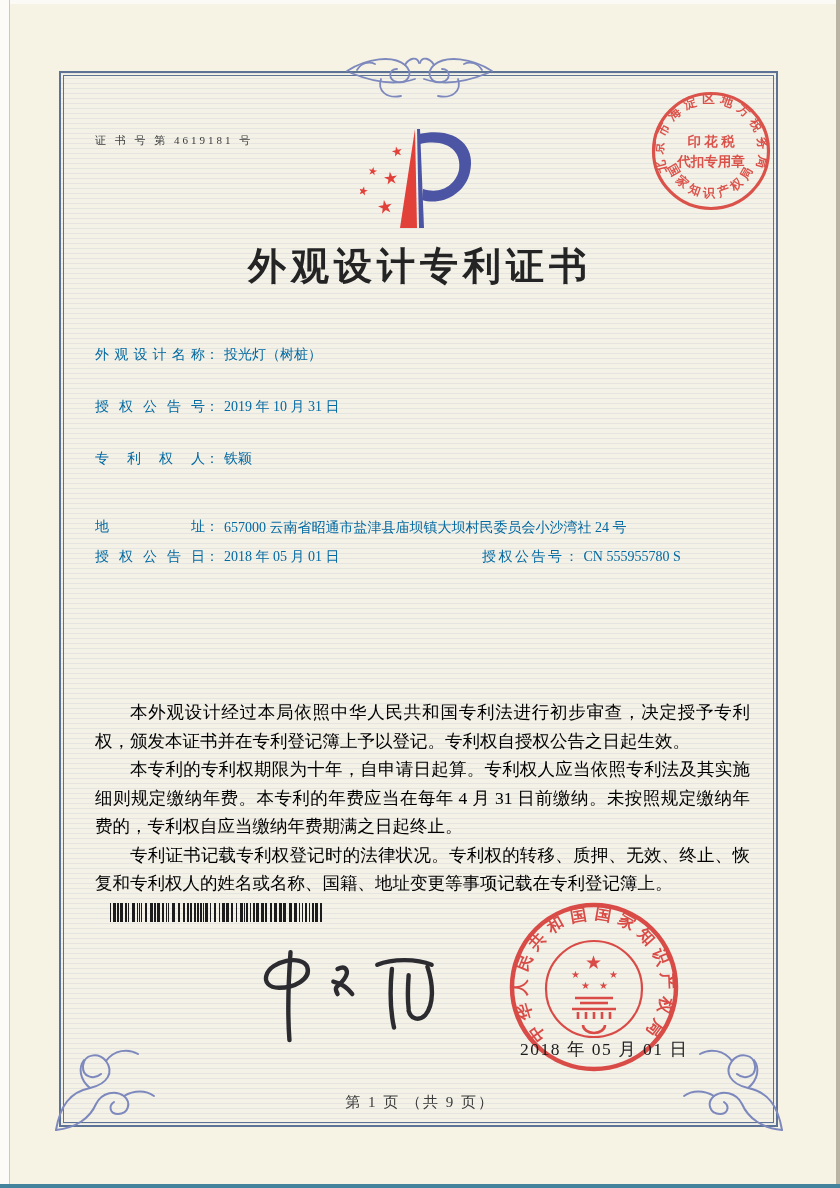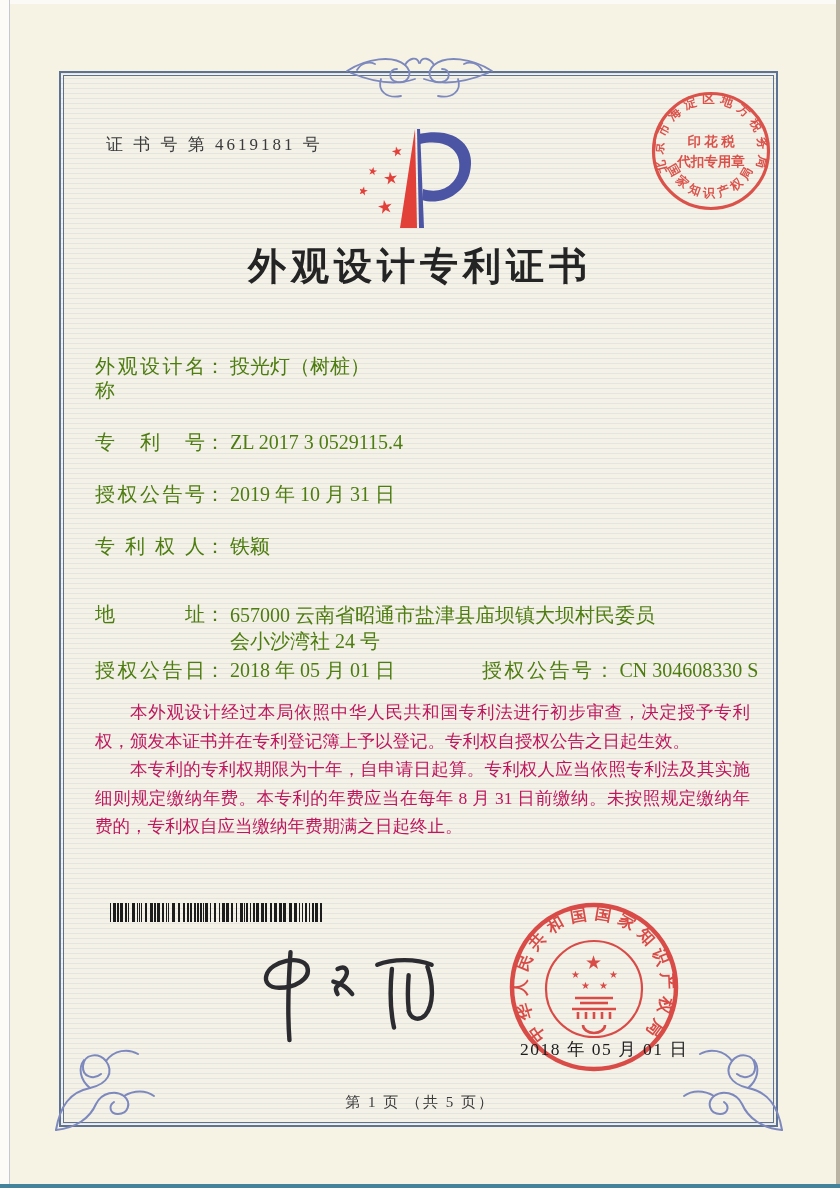--- a/index.html
+++ b/index.html
@@ -23,40 +23,40 @@
       repeating-linear-gradient(180deg, rgba(150,160,196,0.16) 0px, rgba(150,160,196,0.16) 1px, rgba(0,0,0,0) 1px, rgba(0,0,0,0) 5px),
       #f4f1e7;
   }
   .frame-inner{position:absolute;inset:2px;border:1px solid #5d7396;}
 
   .ornament{position:absolute;z-index:3;}
   .orn-top{left:287px;top:50px;}
   .orn-bl{left:50px;top:1046px;}
   .orn-br{left:678px;top:1046px;transform:scaleX(-1);}
 
-  .cert-no{position:absolute;left:106px;top:133px;font-size:17px;letter-spacing:3px;color:#3a3a3a;z-index:4;}
+  .cert-no{position:absolute;left:95px;top:133px;font-size:11px;letter-spacing:3px;color:#3a3a3a;z-index:4;}
   .logo{position:absolute;left:360px;top:126px;z-index:4;}
   .title{
     position:absolute;left:0;top:241px;width:840px;text-align:center;
     font-size:38px;font-weight:bold;letter-spacing:5px;color:#242424;z-index:4;
   }
 
-  .fields{position:absolute;left:95px;top:354px;width:660px;z-index:4;color:#4d7c0f;font-size:20px;}
+  .fields{position:absolute;left:95px;top:343px;width:660px;z-index:4;color:#0369a1;font-size:14px;}
   .frow{margin-bottom:28px;line-height:24px;position:relative;}
   .flabel{display:inline-block;width:110px;text-align:justify;text-align-last:justify;vertical-align:top;}
   .fcolon{display:inline-block;vertical-align:top;}
   .fvalue{display:inline-block;vertical-align:top;margin-left:5px;}
   .frow.addr{margin-bottom:4px;margin-top:44px;}
   .frow.addr .fvalue{width:428px;line-height:26px;}
   .grant-right{position:absolute;left:387px;top:0;white-space:nowrap;}
   .grant-right .flabel{width:auto;letter-spacing:2.5px;text-align:center;text-align-last:auto;}
 
   .body-text{
     position:absolute;left:95px;top:698px;width:655px;z-index:4;
-    font-size:17.5px;line-height:28.5px;color:#be185d;text-align:justify;
+    font-size:17.5px;line-height:28.5px;color:#000000;text-align:justify;
   }
   .body-text p{margin:0;text-indent:2em;}
 
   .barcode{position:absolute;left:110px;top:903px;z-index:4;}
 
   .signer{position:absolute;left:113px;top:961px;z-index:4;font-size:19px;color:#333;letter-spacing:4px;}
   .signer .name{margin-top:15px;letter-spacing:2px;}
   .signature{position:absolute;left:233px;top:936px;z-index:5;}
 
   .office-seal{position:absolute;left:506px;top:899px;z-index:5;opacity:0.95;}
@@ -125,42 +125,40 @@
     </g>
   </svg>
 
   <div class="title">外观设计专利证书</div>
 
   <div class="fields">
     <div class="frow">
       <span class="flabel">外观设计名称</span><span class="fcolon">：</span><span class="fvalue">投光灯（树桩）</span>
     </div>
     <div class="frow">
-      <span class="flabel">专 利 号</span><span class="fcolon">：</span><span class="fvalue">ZL 2017 3 0529115.4</span>
-    </div>
-    <div class="frow">
       <span class="flabel">授权公告号</span><span class="fcolon">：</span><span class="fvalue">2019 年 10 月 31 日</span>
     </div>
     <div class="frow">
       <span class="flabel">专 利 权 人</span><span class="fcolon">：</span><span class="fvalue">铁颖</span>
     </div>
     <div class="frow addr">
       <span class="flabel">地 址</span><span class="fcolon">：</span><span class="fvalue">657000 云南省昭通市盐津县庙坝镇大坝村民委员会小沙湾社 24 号</span>
     </div>
     <div class="frow">
       <span class="flabel">授权公告日</span><span class="fcolon">：</span><span class="fvalue">2018 年 05 月 01 日</span>
       <span class="grant-right">
-        <span class="flabel">授权公告号</span><span class="fcolon">：</span><span class="fvalue">CN 304608330 S</span>
+        <span class="flabel">授权公告号</span><span class="fcolon">：</span><span class="fvalue">CN 555955780 S</span>
       </span>
     </div>
   </div>
 
   <div class="body-text">
     <p>本外观设计经过本局依照中华人民共和国专利法进行初步审查，决定授予专利权，颁发本证书并在专利登记簿上予以登记。专利权自授权公告之日起生效。</p>
-    <p>本专利的专利权期限为十年，自申请日起算。专利权人应当依照专利法及其实施细则规定缴纳年费。本专利的年费应当在每年 8 月 31 日前缴纳。未按照规定缴纳年费的，专利权自应当缴纳年费期满之日起终止。</p>
+    <p>本专利的专利权期限为十年，自申请日起算。专利权人应当依照专利法及其实施细则规定缴纳年费。本专利的年费应当在每年 4 月 31 日前缴纳。未按照规定缴纳年费的，专利权自应当缴纳年费期满之日起终止。</p>
+    <p>专利证书记载专利权登记时的法律状况。专利权的转移、质押、无效、终止、恢复和专利权人的姓名或名称、国籍、地址变更等事项记载在专利登记簿上。</p>
   </div>
 
   <svg class="barcode" width="218" height="19" viewBox="0 0 218 19">
       <rect x="0" y="0" width="1" height="19" fill="#1c1c1c"></rect>
       <rect x="3" y="0" width="3" height="19" fill="#1c1c1c"></rect>
       <rect x="7" y="0" width="2" height="19" fill="#1c1c1c"></rect>
       <rect x="10" y="0" width="3" height="19" fill="#1c1c1c"></rect>
       <rect x="15" y="0" width="2" height="19" fill="#1c1c1c"></rect>
       <rect x="18" y="0" width="1" height="19" fill="#1c1c1c"></rect>
       <rect x="22" y="0" width="3" height="19" fill="#1c1c1c"></rect>
@@ -265,15 +263,15 @@
     <text font-size="12.5" font-weight="bold" fill="#d9473f" letter-spacing="5">
       <textPath href="#taxTop" xlink:href="#taxTop" startOffset="50%" text-anchor="middle">北京市海淀区地方税务局</textPath>
     </text>
     <text font-size="12" font-weight="bold" fill="#d9473f" letter-spacing="4">
       <textPath href="#taxBottom" xlink:href="#taxBottom" startOffset="50%" text-anchor="middle">国家知识产权局</textPath>
     </text>
     <text x="63" y="58" font-size="13.5" font-weight="bold" fill="#d9473f" text-anchor="middle">印 花 税</text>
     <text x="63" y="78" font-size="13.5" font-weight="bold" fill="#d9473f" text-anchor="middle">代扣专用章</text>
   </svg>
 
-  <div class="footer">第 1 页 （共 5 页）</div>
+  <div class="footer">第 1 页 （共 9 页）</div>
 
 </div>
 
 </body></html>

